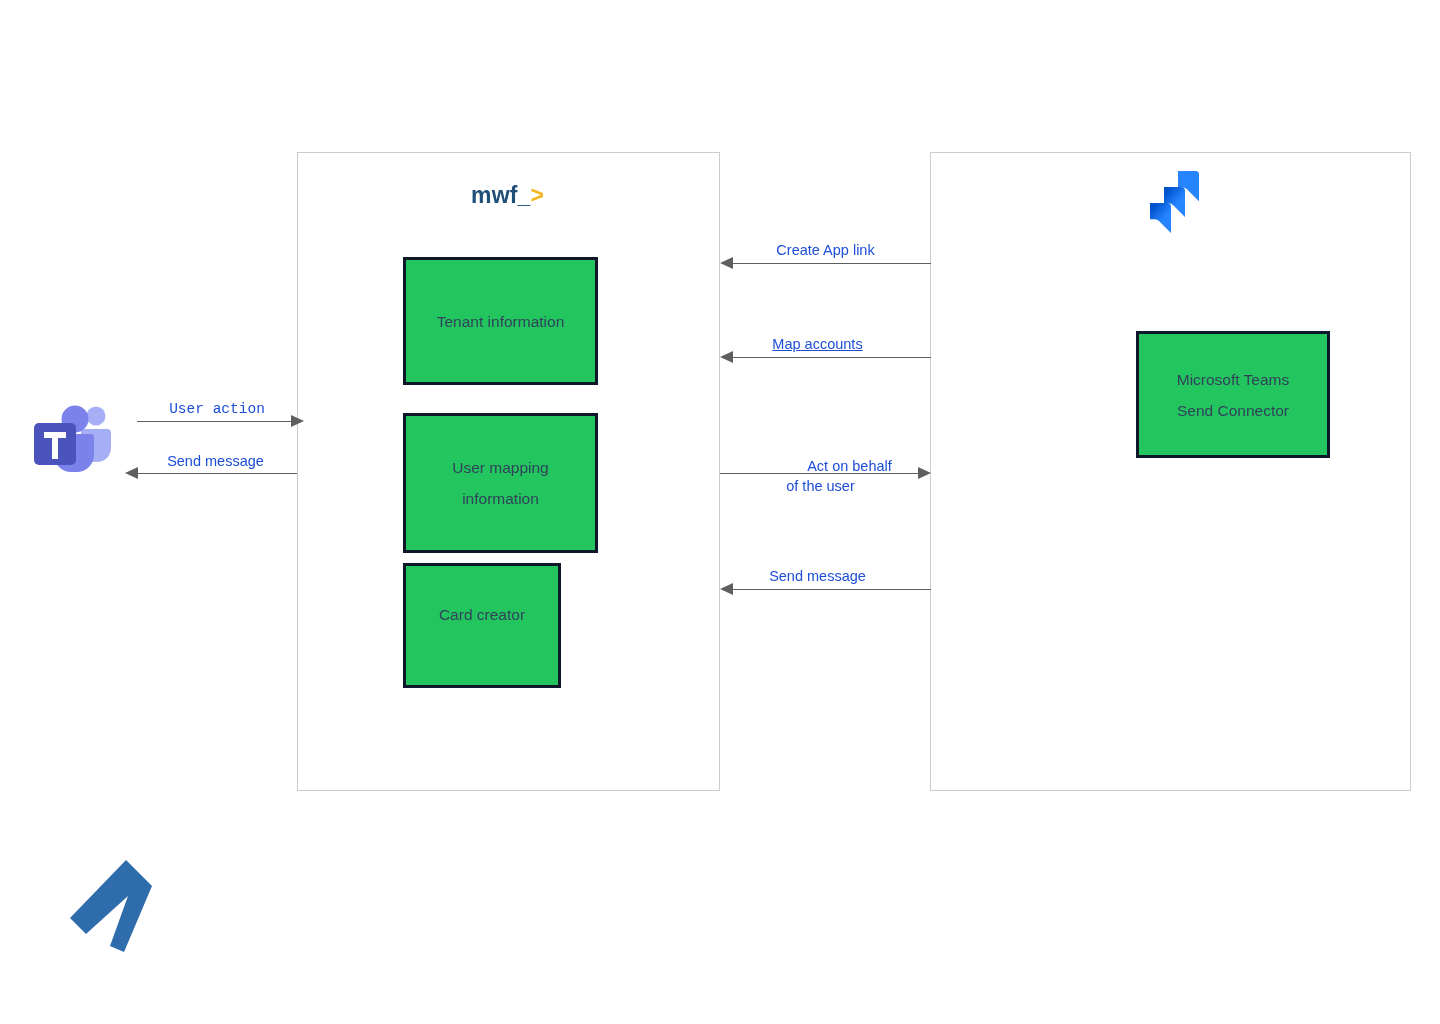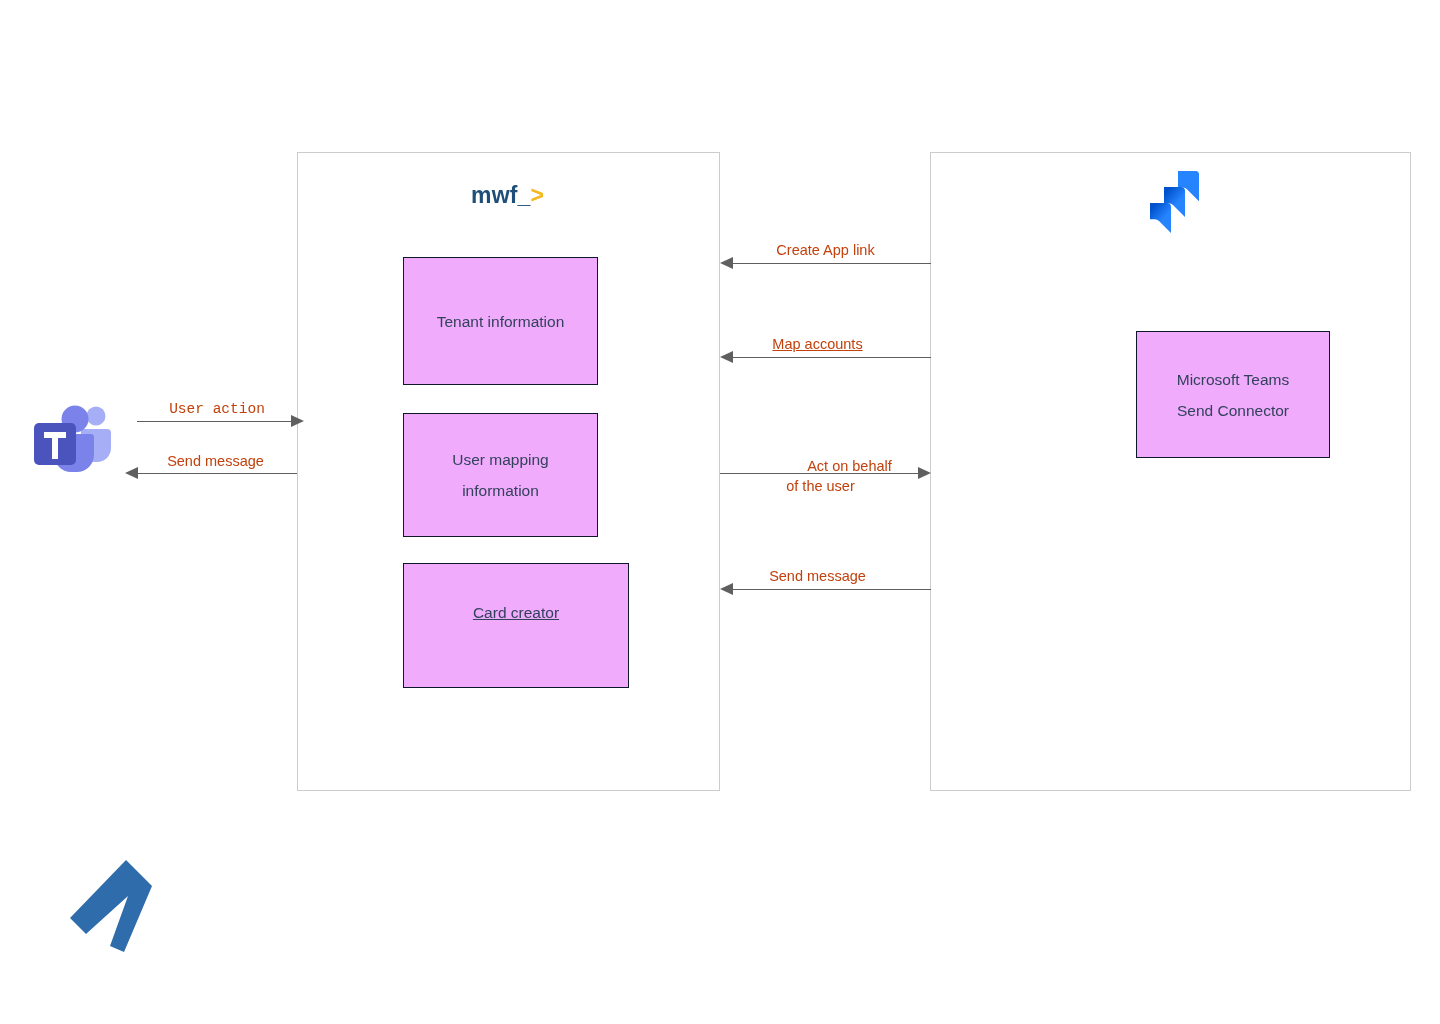--- a/index.html
+++ b/index.html
@@ -28,43 +28,42 @@
     border: 1px solid #cccccc;
     background: #ffffff;
     box-sizing: border-box;
   }
   #mwf-container { left: 297px; top: 152px; width: 423px; height: 639px; }
   #jira-container { left: 930px; top: 152px; width: 481px; height: 639px; }
 
   
   .component-box {
     position: absolute;
-    background: #f0abfc;
-    border: 1px solid #0f172a;
+    background: #22c55e;
+    border: 3px solid #0f172a;
     box-sizing: border-box;
     display: flex;
     flex-direction: column;
     align-items: center;
     font-size: 15.5px;
     color: #32425b;
     line-height: 31px;
   }
   #box-tenant {
     left: 403px; top: 257px; width: 195px; height: 128px;
     justify-content: center;
   }
   #box-usermapping {
-    left: 403px; top: 413px; width: 195px; height: 124px;
+    left: 403px; top: 413px; width: 195px; height: 140px;
     justify-content: center;
   }
   #box-cardcreator {
-    left: 403px; top: 563px; width: 226px; height: 125px;
+    left: 403px; top: 563px; width: 158px; height: 125px;
     justify-content: flex-start;
     padding-top: 33px;
-    text-decoration: underline;
   }
   #box-connector {
     left: 1136px; top: 331px; width: 194px; height: 127px;
     justify-content: center;
   }
   .component-box .line { display: block; text-align: center; white-space: nowrap; }
 
   
   #mwf-logo {
     position: absolute;
@@ -94,21 +93,21 @@
     width: 0; height: 0;
     border-top: 6.5px solid transparent;
     border-bottom: 6.5px solid transparent;
   }
   .arrow-head.right { border-left: 13px solid #5f5f5f; }
   .arrow-head.left  { border-right: 13px solid #5f5f5f; }
 
   .arrow-label {
     position: absolute;
     font-size: 14.5px;
-    color: #c2410c;
+    color: #1d4ed8;
     line-height: 19px;
     white-space: nowrap;
     text-align: center;
   }
 </style>
 </head>
 <body>
 
 <div class="canvas">
 

